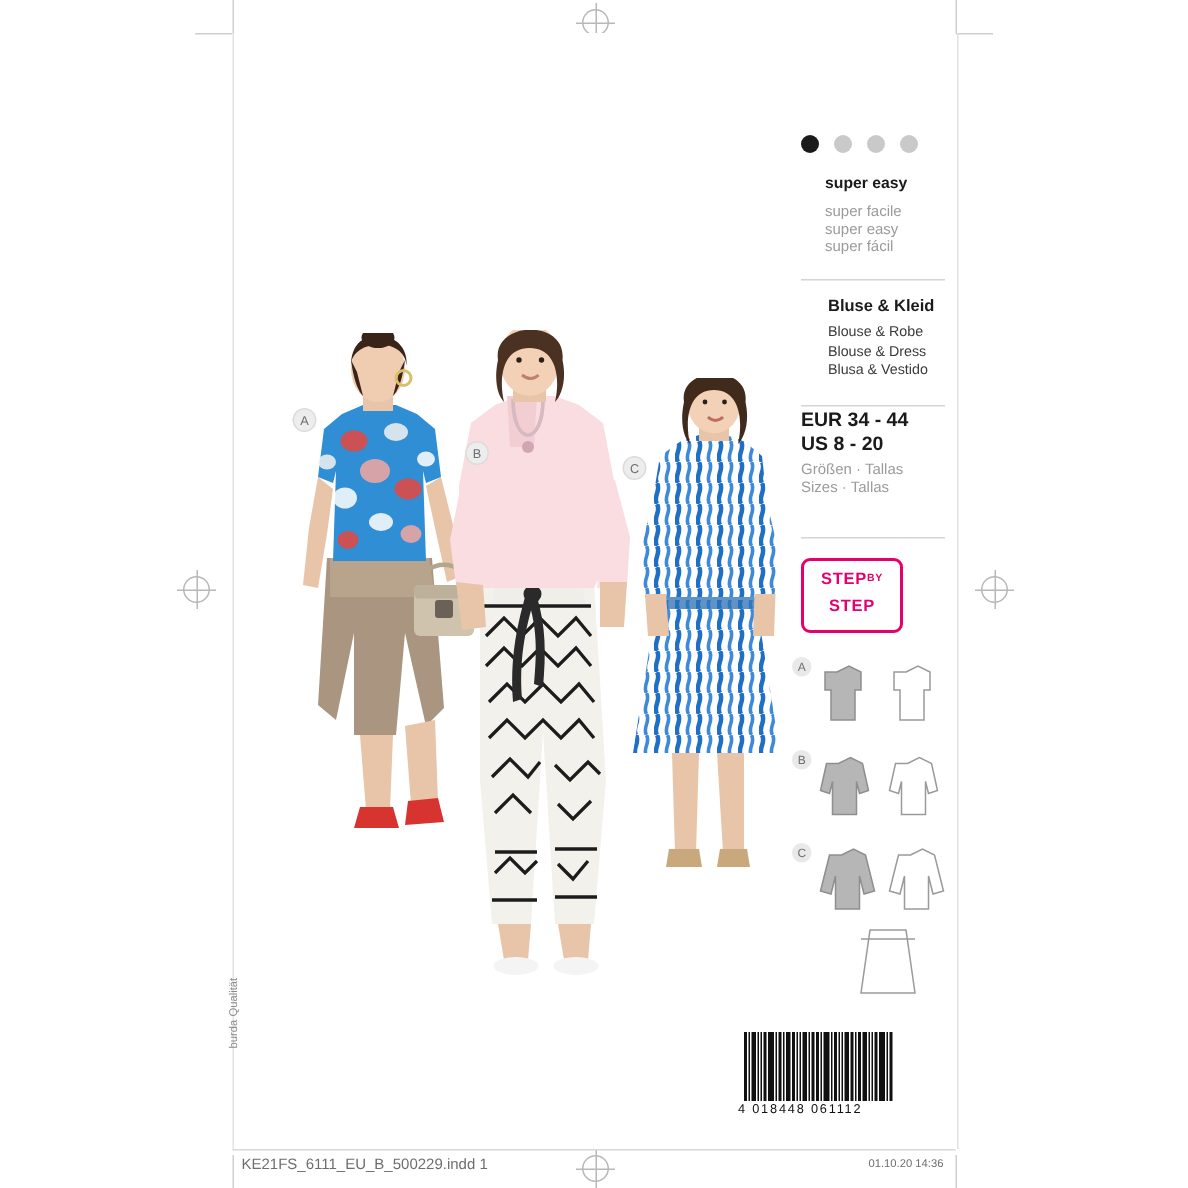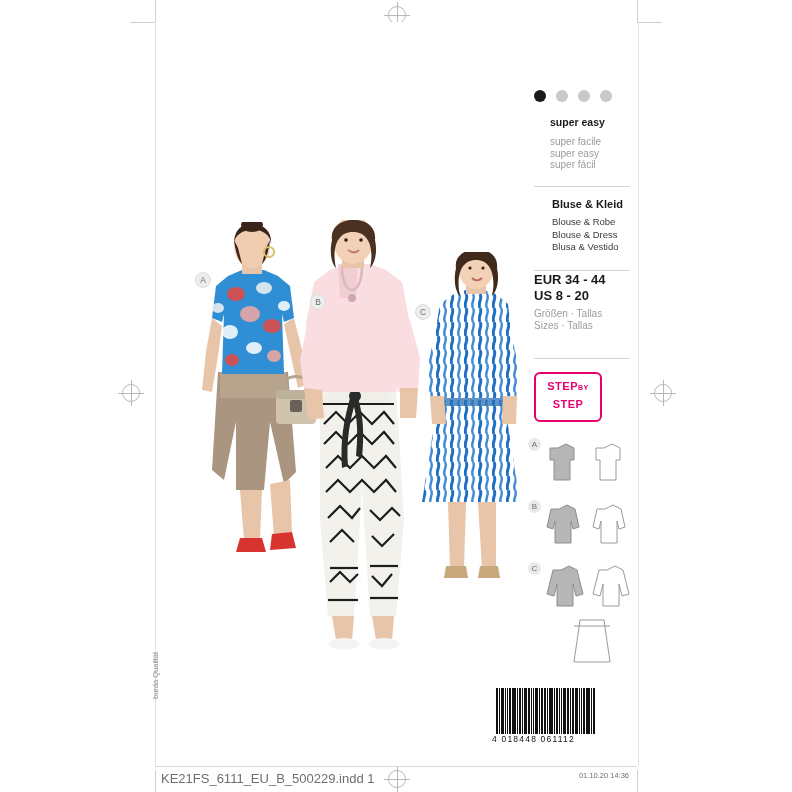--- a/index.html
+++ b/index.html
@@ -54,21 +54,21 @@
   
   .barcode{position:absolute;left:496px;top:688px;width:120px;height:46px;}
   .barcode i{display:inline-block;height:46px;background:#111;margin-right:1px;}
   .barcode-num{position:absolute;left:492px;top:734px;font-size:8.5px;color:#111;letter-spacing:1.2px;}
 
   
   .sidetext{position:absolute;left:160px;top:690px;font-size:7.5px;color:#8a8a8a;transform:rotate(-90deg);transform-origin:left bottom;white-space:nowrap;}
 
   
   .footer{position:absolute;left:155px;top:766px;width:482px;height:22px;border-top:1px solid #d8d8d8;}
-  .footer .fl{position:absolute;left:6px;top:4px;font-size:13px;color:#6e6e6e;}
+  .footer .fl{position:absolute;left:6px;top:4px;font-size:10px;color:#6e6e6e;}
   .footer .fr{position:absolute;right:8px;top:4px;font-size:7.5px;color:#6e6e6e;}
 
   
   .photo{position:absolute;left:170px;top:200px;width:360px;height:500px;}
   .mbadge{position:absolute;width:14px;height:14px;border-radius:50%;background:#ededed;color:#6e6e6e;font-size:8.5px;text-align:center;line-height:14px;border:1px solid #dcdcdc;}
 
   svg{display:block;}
 </style>
 </head>
 <body>

